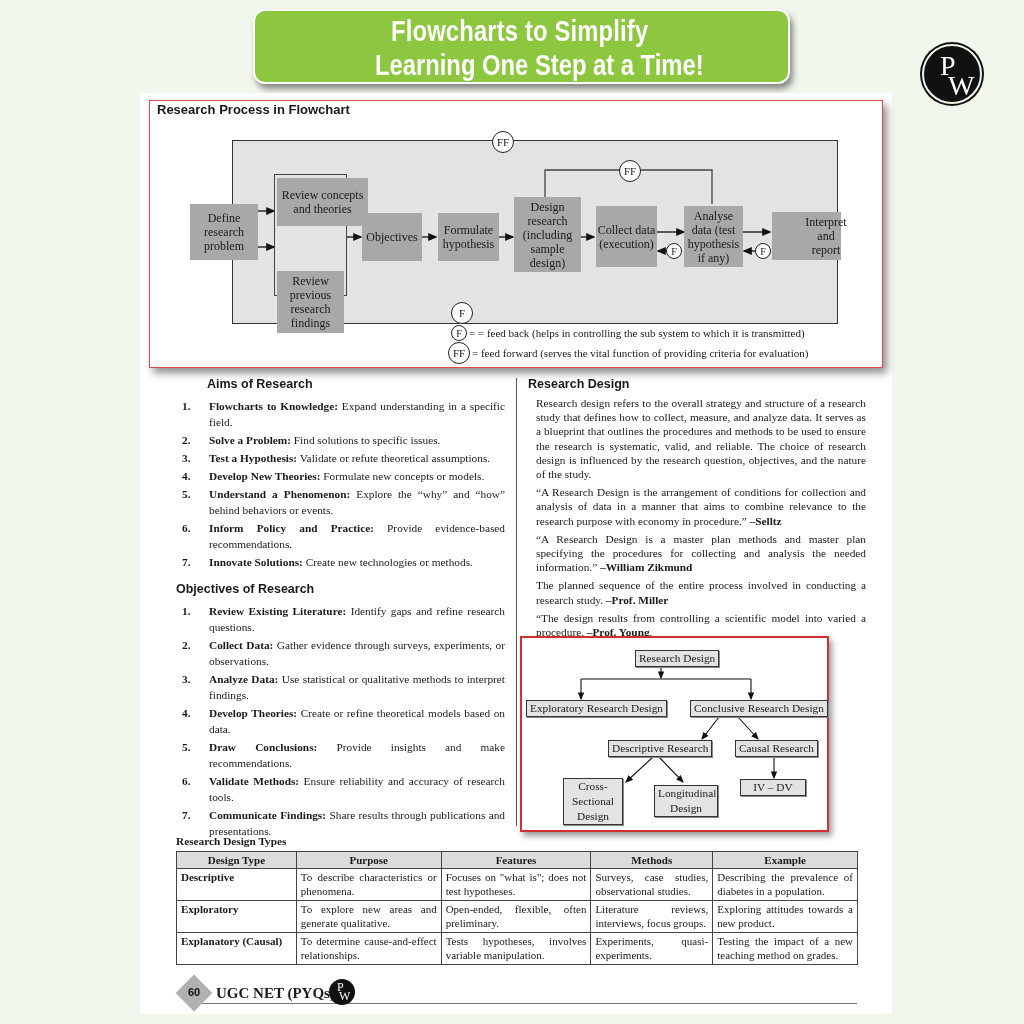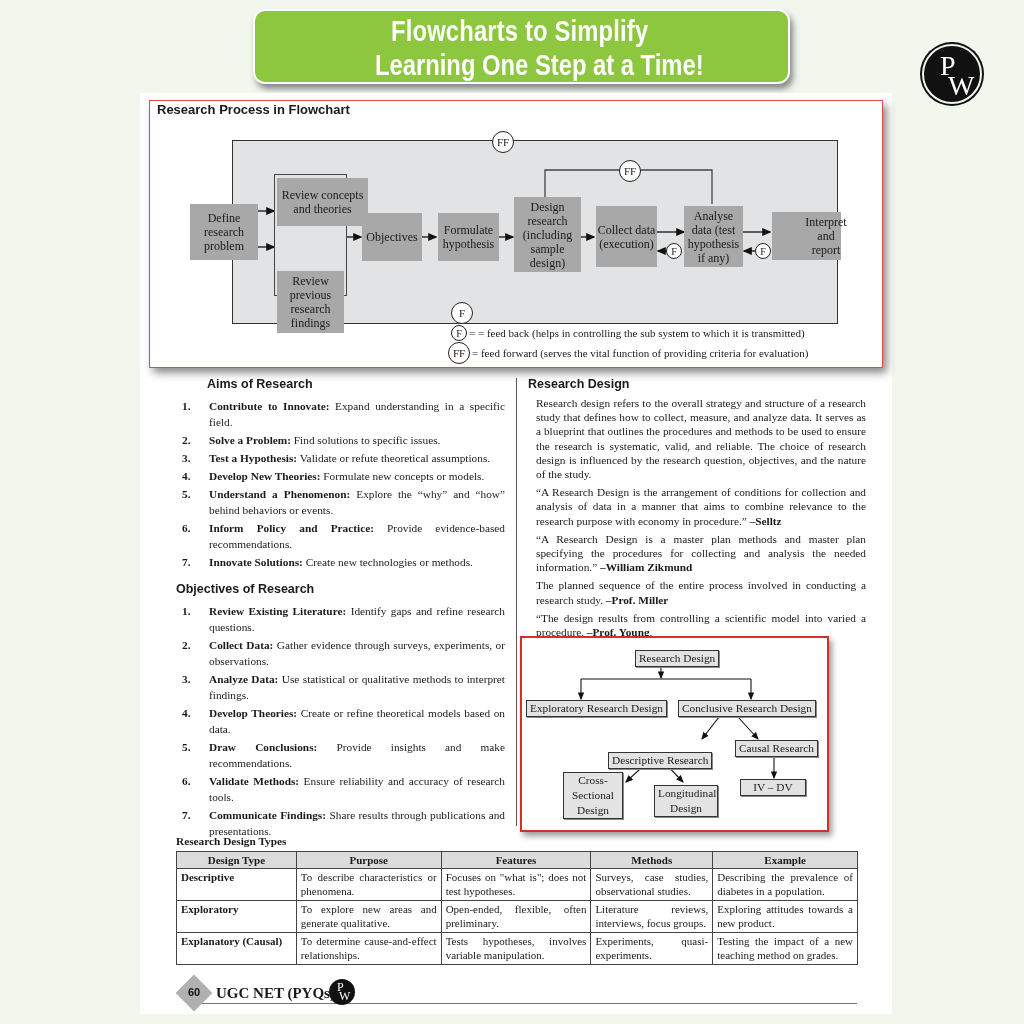--- a/index.html
+++ b/index.html
@@ -135,21 +135,21 @@
   <div class="legend-row" style="left:298px;top:241px;">
     <span class="circ" style="position:static;">FF</span>
     <span>= feed forward (serves the vital function of providing criteria for evaluation)</span>
   </div>
 </div>
 
 <div class="h2" style="left:176px;top:377px;margin-left:31px;">Aims of Research</div>
 <div class="olist" id="aims-list" style="left:182px;top:398px;width:323px;">
   <div class="item">
       <span class="num">1.</span>
-      <span class="txt"><b>Contribute to Innovate:</b><span> Expand understanding in a specific field.</span></span>
+      <span class="txt"><b>Flowcharts to Knowledge:</b><span> Expand understanding in a specific field.</span></span>
     </div>
   <div class="item">
       <span class="num">2.</span>
       <span class="txt"><b>Solve a Problem:</b><span> Find solutions to specific issues.</span></span>
     </div>
   <div class="item">
       <span class="num">3.</span>
       <span class="txt"><b>Test a Hypothesis:</b><span> Validate or refute theoretical assumptions.</span></span>
     </div>
   <div class="item">
@@ -227,24 +227,24 @@
       <line x1="229" y1="41" x2="229" y2="61" marker-end="url(#ah2)"></line>
       <line x1="197" y1="79" x2="180" y2="101" marker-end="url(#ah2)"></line>
       <line x1="216" y1="79" x2="236" y2="101" marker-end="url(#ah2)"></line>
       <line x1="131" y1="119" x2="104" y2="144" marker-end="url(#ah2)"></line>
       <line x1="137" y1="119" x2="161" y2="144" marker-end="url(#ah2)"></line>
       <line x1="252" y1="119" x2="252" y2="140" marker-end="url(#ah2)"></line>
     </g>
   </svg>
   <div class="tnode" style="left:113px;top:12px;">Research Design</div>
   <div class="tnode" style="left:4px;top:62px;">Exploratory Research Design</div>
-  <div class="tnode" style="left:156px;top:62px;">Conclusive Research Design</div>
-  <div class="tnode" style="left:86px;top:114px;">Descriptive Research</div>
+  <div class="tnode" style="left:168px;top:62px;">Conclusive Research Design</div>
+  <div class="tnode" style="left:86px;top:102px;">Descriptive Research</div>
   <div class="tnode" style="left:213px;top:102px;">Causal Research</div>
-  <div class="tnode" style="left:41px;top:134px;width:60px;white-space:normal;text-align:center;">Cross-Sectional Design</div>
+  <div class="tnode" style="left:41px;top:140px;width:60px;white-space:normal;text-align:center;">Cross-Sectional Design</div>
   <div class="tnode" style="left:132px;top:147px;width:64px;white-space:normal;">Longitudinal Design</div>
   <div class="tnode" style="left:218px;top:141px;width:66px;">IV – DV</div>
 </div>
 
 <div class="tbl-title">Research Design Types</div>
 <table class="rdt">
   <colgroup>
       <col style="width:120px">
       <col style="width:145px">
       <col style="width:150px">

